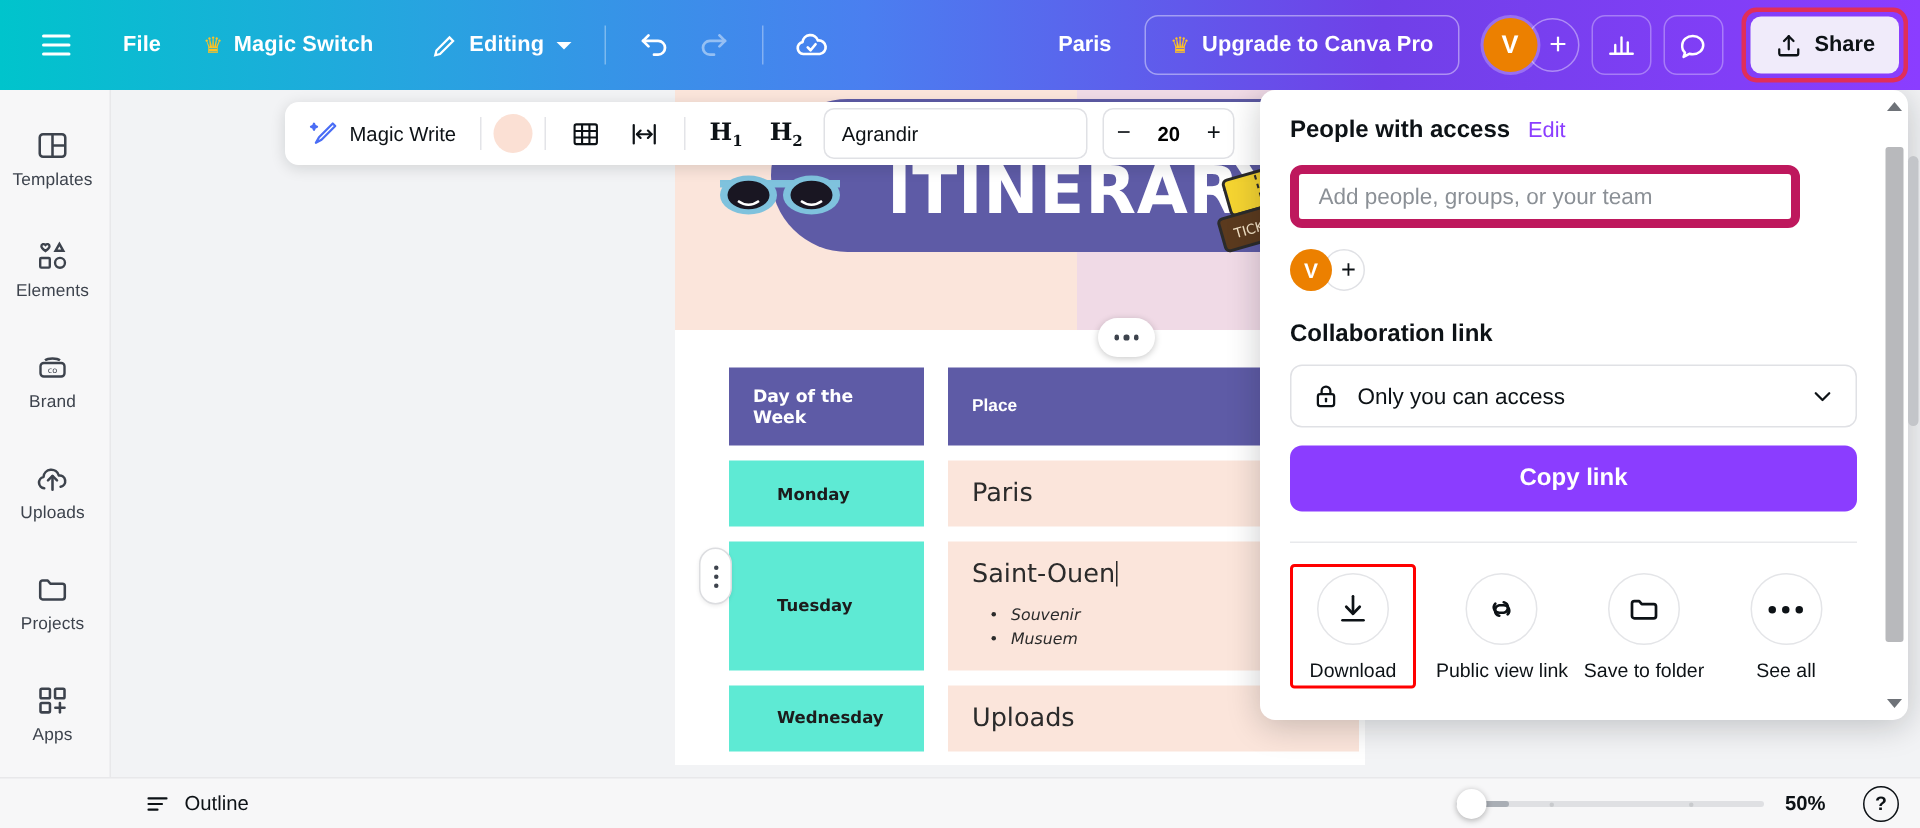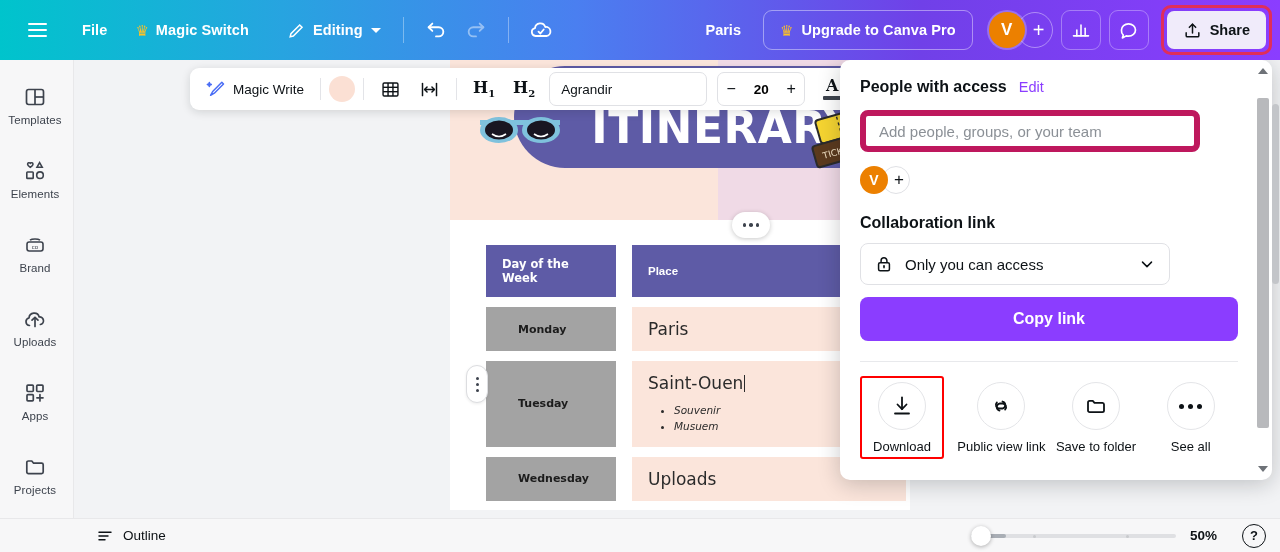--- a/index.html
+++ b/index.html
@@ -132,21 +132,21 @@
   .trow { display: flex; gap: 16px; margin-bottom: 10px; }
   .c-day {
     width: 130px; flex: none; padding: 14px 16px;
     font-size: 11px; font-weight: 800; color: #1c1c1c;
     display:flex; align-items:center;
     font-family: "DejaVu Sans", sans-serif;
   }
   .c-place { flex: 1; padding: 12px 16px; }
   .head .c-day, .head .c-place { background: #5e5ba6; color: #fff; font-weight: 800; font-size: 11.5px; padding: 12px 16px; }
   .head .c-place { display:flex; align-items:center; }
-  .body .c-day { background: #a3a3a3; padding-left: 32px; }
+  .body .c-day { background: #5eead4; padding-left: 32px; }
   .body .c-place { background: #fbe5db; }
   .place-title { font-size: 17px; color: #2b2b2b; font-family: "DejaVu Sans", sans-serif; }
   .caret { display:inline-block; width:1px; height:17px; background:#2b2b2b; vertical-align:-3px; margin-left:1px; }
   .bullets { margin: 10px 0 0 26px; }
   .bullets li { font-size: 10.5px; font-style: italic; color:#2b2b2b; line-height: 1.5; font-family:"DejaVu Sans", sans-serif; }
   #row-handle {
     position:absolute; left: 16px; top: 305px; width: 22px; height: 38px;
     background:#fff; border: 1px solid #dcdde0; border-radius: 11px;
     display:flex; flex-direction:column; align-items:center; justify-content:center; gap: 3px;
     cursor: pointer; box-shadow: 0 1px 3px rgba(0,0,0,.08);
@@ -163,21 +163,21 @@
   .tt-btn {
     height: 34px; border-radius: 6px; display:flex; align-items:center;
     gap: 7px; padding: 0 8px; cursor: pointer;
   }
   .tt-label { font-size: 13.5px; color: #0d1216; font-weight: 400; }
   .tt-div { width:1px; height: 22px; background:#e3e4e8; margin: 0 6px; }
   .swatch { width: 26px; height: 26px; border-radius: 50%; background: #fbe0d4; cursor:pointer; }
   .hx { font-size: 16px; font-weight: 800; color:#0d1216; font-family:"DejaVu Serif", serif; }
   .hx sub { font-size: 10px; font-weight: 700; }
   #font-field {
-    width: 158px; height: 34px; border: 1px solid #e0e1e5; border-radius: 7px;
+    width: 176px; height: 34px; border: 1px solid #e0e1e5; border-radius: 7px;
     display:flex; align-items:center; padding: 0 11px; cursor: pointer; margin-left: 4px;
   }
   #font-field span { font-size: 13.5px; color: #0d1216; }
   #size-field {
     height: 34px; border: 1px solid #e0e1e5; border-radius: 7px; margin-left: 8px;
     display:flex; align-items:center; cursor: default;
   }
   .sz-btn { width: 26px; text-align:center; font-size: 16px; color:#0d1216; cursor:pointer; user-select:none; }
   #size-val { width: 34px; text-align:center; font-size: 13.5px; color:#000000; font-weight:600; }
   #text-color-btn {
@@ -209,21 +209,21 @@
     width: 28px; height: 28px; border-radius: 50%; background:#ec8000; color:#fff;
     font-size: 14px; font-weight: 700; display:flex; align-items:center; justify-content:center; z-index:2;
   }
   #sp-add {
     width: 28px; height: 28px; border-radius: 50%; margin-left:-6px;
     border: 1px solid #e0e1e5; background:#fff; display:flex; align-items:center;
     justify-content:center; font-size: 17px; color:#0d1216; cursor:pointer; padding-left:6px;
   }
   .sp-sub { margin-top: 20px; font-size: 16px; font-weight: 700; color:#0d1216; }
   #access-select {
-    margin-top: 11px; width: 310px; height: 42px; border: 1px solid #e0e1e5;
+    margin-top: 11px; width: 378px; height: 42px; border: 1px solid #e0e1e5;
     border-radius: 8px; display:flex; align-items:center; padding: 0 13px; gap: 11px; cursor:pointer;
   }
   #access-select .lbl { font-size: 15px; color:#0d1216; flex: 1; }
   #copy-link-btn {
     margin-top: 12px; width: 378px; height: 44px; background:#8b3dff; border-radius: 8px;
     color:#fff; font-size: 16px; font-weight: 700; display:flex; align-items:center;
     justify-content:center; cursor:pointer; border: none;
     font-family:"Liberation Sans", sans-serif;
   }
   #sp-divider { margin-top: 20px; width: 378px; height: 1px; background:#e8e9ec; }
@@ -407,35 +407,35 @@
     <div class="side-item">
       <svg class="side-ico" viewBox="0 0 24 24" fill="none" stroke="currentColor" stroke-width="1.7" stroke-linecap="round" stroke-linejoin="round">
         <path d="M6.5 18.5A3.8 3.8 0 0 1 6 11 5.2 5.2 0 0 1 16.2 10 3.8 3.8 0 0 1 17.4 17.5"></path>
         <line x1="12" y1="19.5" x2="12" y2="10.5"></line>
           <polyline points="9,13.2 12,10.3 15,13.2"></polyline>
       </svg>
       <span class="lbl">Uploads</span>
     </div>
 
     <div class="side-item">
+      <svg class="side-ico" viewBox="0 0 24 24" fill="none" stroke="currentColor" stroke-width="1.7" stroke-linejoin="round">
+        <path d="M3.8 7.6a1.6 1.6 0 0 1 1.6-1.6h3.4l1.8 2.2h8A1.6 1.6 0 0 1 20.2 9.8v7.2a1.6 1.6 0 0 1-1.6 1.6H5.4a1.6 1.6 0 0 1-1.6-1.6z"></path>
+      </svg>
+      <span class="lbl">Projects</span>
+    </div>
+
+    <div class="side-item">
       <svg class="side-ico" viewBox="0 0 24 24" fill="none" stroke="currentColor" stroke-width="1.7" stroke-linecap="round">
         <rect x="4" y="4.2" width="6.3" height="6.3" rx=".9"></rect>
         <rect x="13.7" y="4.2" width="6.3" height="6.3" rx=".9"></rect>
         <rect x="4" y="13.6" width="6.3" height="6.3" rx=".9"></rect>
         <line x1="13.9" y1="16.8" x2="20" y2="16.8"></line>
           <line x1="16.95" y1="13.7" x2="16.95" y2="19.9"></line>
       </svg>
       <span class="lbl">Apps</span>
-    </div>
-
-    <div class="side-item">
-      <svg class="side-ico" viewBox="0 0 24 24" fill="none" stroke="currentColor" stroke-width="1.7" stroke-linejoin="round">
-        <path d="M3.8 7.6a1.6 1.6 0 0 1 1.6-1.6h3.4l1.8 2.2h8A1.6 1.6 0 0 1 20.2 9.8v7.2a1.6 1.6 0 0 1-1.6 1.6H5.4a1.6 1.6 0 0 1-1.6-1.6z"></path>
-      </svg>
-      <span class="lbl">Projects</span>
     </div>
   </div>
 
   <div id="canvas-area">
     <div id="page">
       <div id="page-bg-left"></div>
       <div id="page-bg-right"></div>
 
       <div id="banner">
         <div id="banner-sub">✦  WEEK TRAVEL  ✦</div>

